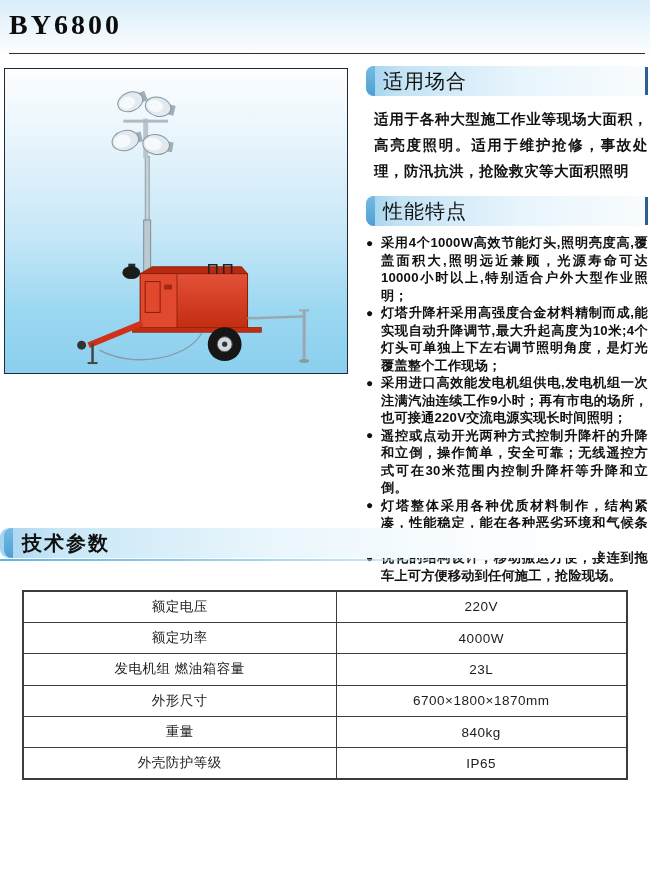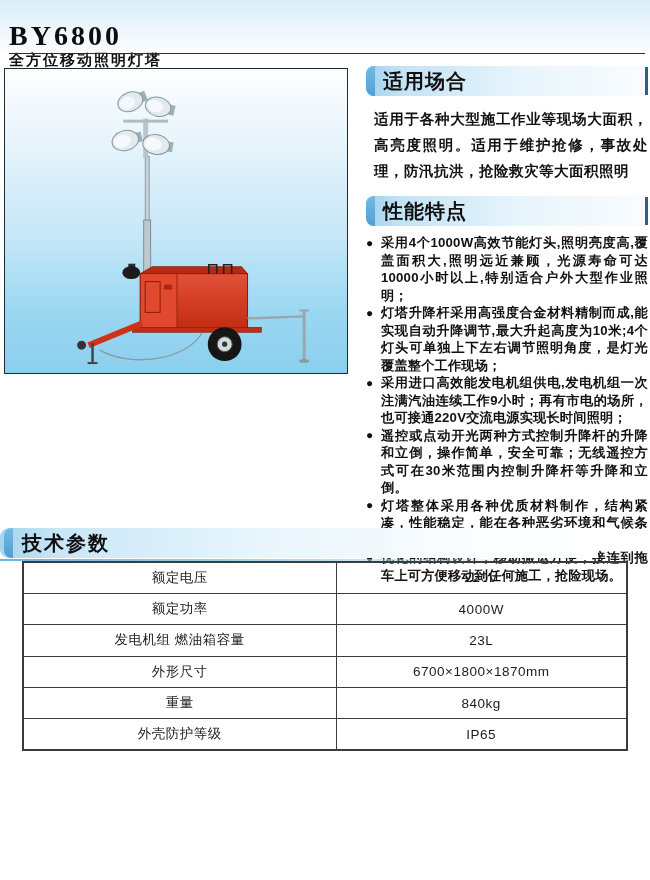--- a/index.html
+++ b/index.html
@@ -4,21 +4,21 @@
 <style>
   * { margin:0; padding:0; box-sizing:border-box; }
   html,body { background:#fff; }
   body { font-family:"Liberation Sans", sans-serif; }
   .page {
     position:relative; width:650px; height:880px; overflow:hidden;
     background:linear-gradient(180deg,#d9edfa 0%, #ecf6fc 28px, #ffffff 58px, #ffffff 100%);
   }
 
   
-  .title-block { position:absolute; left:9px; top:21px; }
+  .title-block { position:absolute; left:9px; top:10px; }
   .model {
     font-family:"Liberation Serif", serif; font-weight:bold;
     font-size:28px; letter-spacing:3px; color:#0d0d0d; line-height:30px;
   }
   .subtitle { font-size:15px; font-weight:bold; color:#111; letter-spacing:2px; line-height:18px; }
   .title-divider {
     position:absolute; left:9px; top:53px; width:636px; height:0;
     border-top:1.5px solid #2e2e2e;
   }
 
@@ -42,21 +42,21 @@
     content:""; position:absolute; left:0; top:0; bottom:0; width:9px;
     background:linear-gradient(180deg,#74bce4,#4d9fd3);
     border-radius:8px 0 0 8px;
   }
   .sec-hdr.capped::after {
     content:""; position:absolute; right:0; top:1px; bottom:1px; width:3px;
     background:#2e5f94;
   }
   .sec-hdr .hdr-txt {
     position:absolute; left:17px; top:0; line-height:30px;
-    font-size:20px; font-weight:bold; color:#101010; letter-spacing:1px;
+    font-size:20px; font-weight:normal; color:#101010; letter-spacing:1px;
   }
 
   .app-body {
     margin:10px 0 12px 8px;
     font-size:14.5px; font-weight:bold; color:#111;
     line-height:26px; letter-spacing:0.5px; text-align:justify;
   }
 
   .feat-list { list-style:none; margin-top:5px; }
   .feat-list li {
@@ -90,30 +90,29 @@
   table.specs {
     position:absolute; left:22px; top:561px; width:606px;
     border-collapse:collapse; table-layout:fixed;
   }
   table.specs td {
     border:1.5px solid #3c3c3c; height:31.4px;
     font-size:13.5px; color:#1c1c1c; text-align:center; vertical-align:middle;
     letter-spacing:0.5px;
   }
   table.specs td.k { width:313px; }
-  table.specs { border:2px solid #3c3c3c; }
+  table.specs { border:2px solid #3c3c3c;margin-top:29px; }
 </style>
 </head>
 <body>
 
 <div class="page">
 
   <div class="title-block">
     <div class="model">BY6800</div>
-    <div class="subtitle">全方位移动照明灯塔</div>
   </div>
   <div class="title-divider"></div>
 
   <div class="photo">
     <svg viewBox="0 0 344 306">
       <defs>
         <linearGradient id="redGrad" x1="0" y1="0" x2="0" y2="1">
           <stop offset="0" stop-color="#e25138"></stop>
           <stop offset="1" stop-color="#c22c10"></stop>
         </linearGradient>

